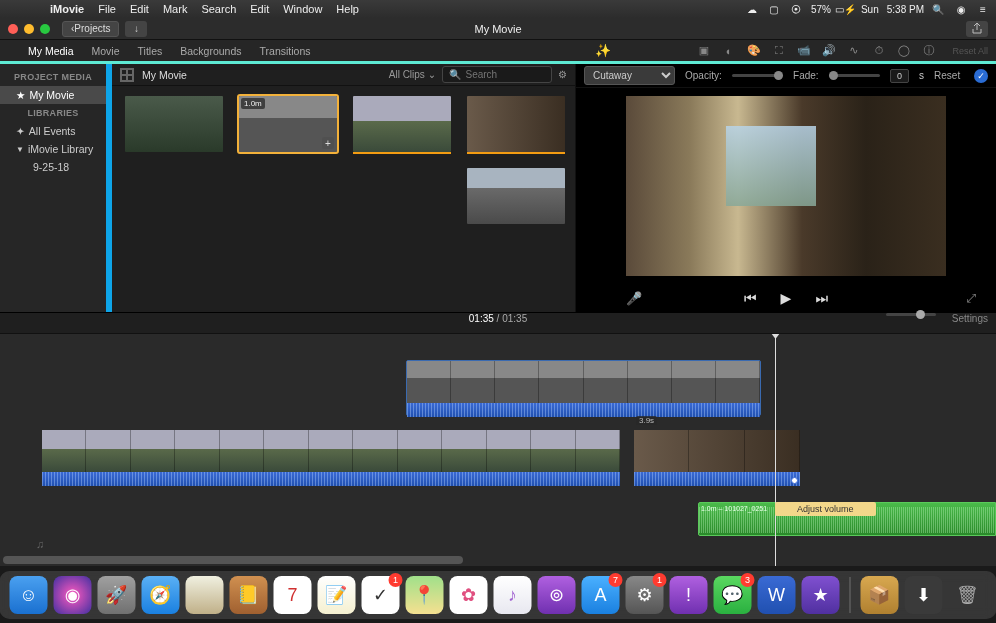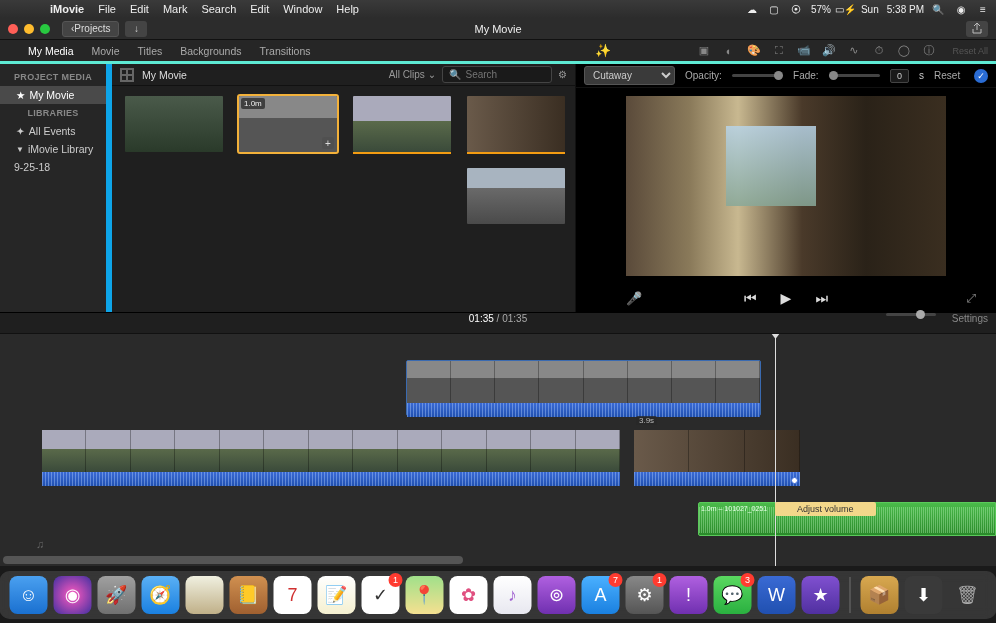--- a/index.html
+++ b/index.html
@@ -195,21 +195,21 @@
 
   <div class="sidebar">
     <div class="hdr">PROJECT MEDIA</div>
     <div class="item active">★ <span>My Movie</span></div>
     <div class="hdr">LIBRARIES</div>
     <div class="item">✦ <span>All Events</span></div>
     <div class="item">
         <span class="arrow">▼</span> 
         <span>iMovie Library</span>
       </div>
-    <div class="item" style="padding-left:14px;">9-25-18</div>
+    <div class="item" style="padding-left:33px;">9-25-18</div>
   </div>
 
   <div class="browser">
     <div class="browser-hdr">
       <div class="grid-ico">
           <i></i>
           <i></i>
           <i></i>
           <i></i>
         </div>

